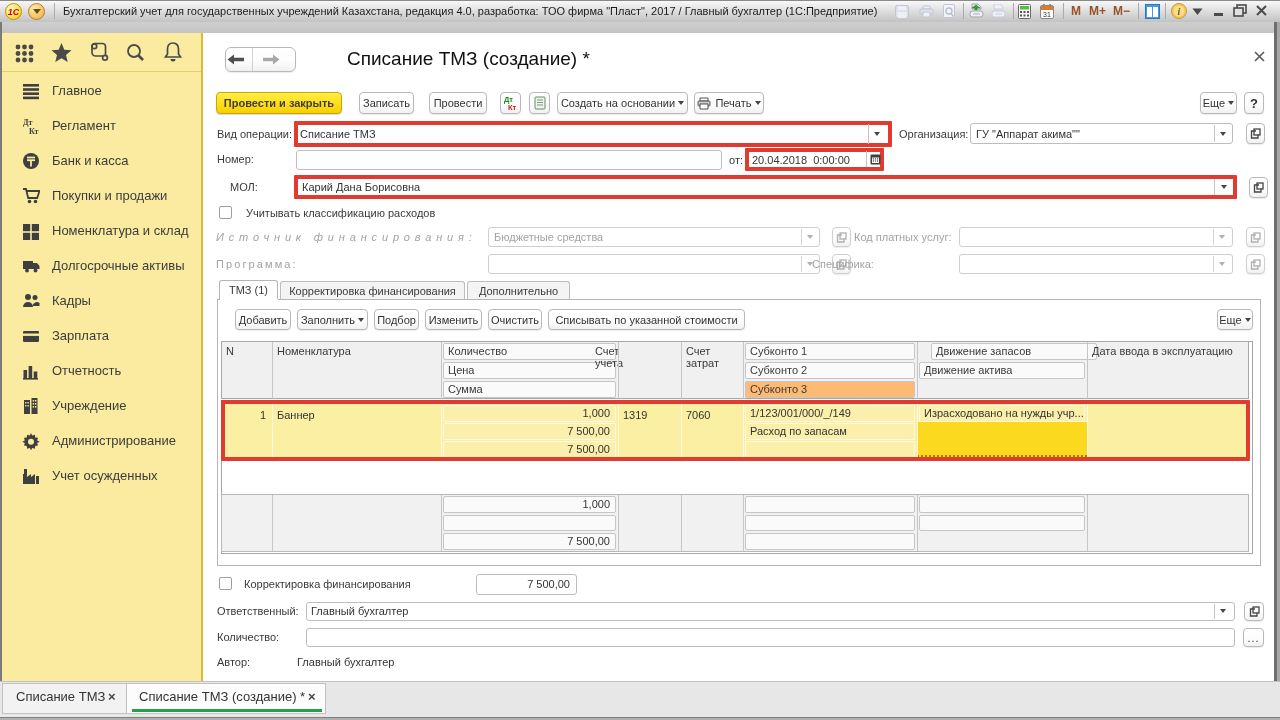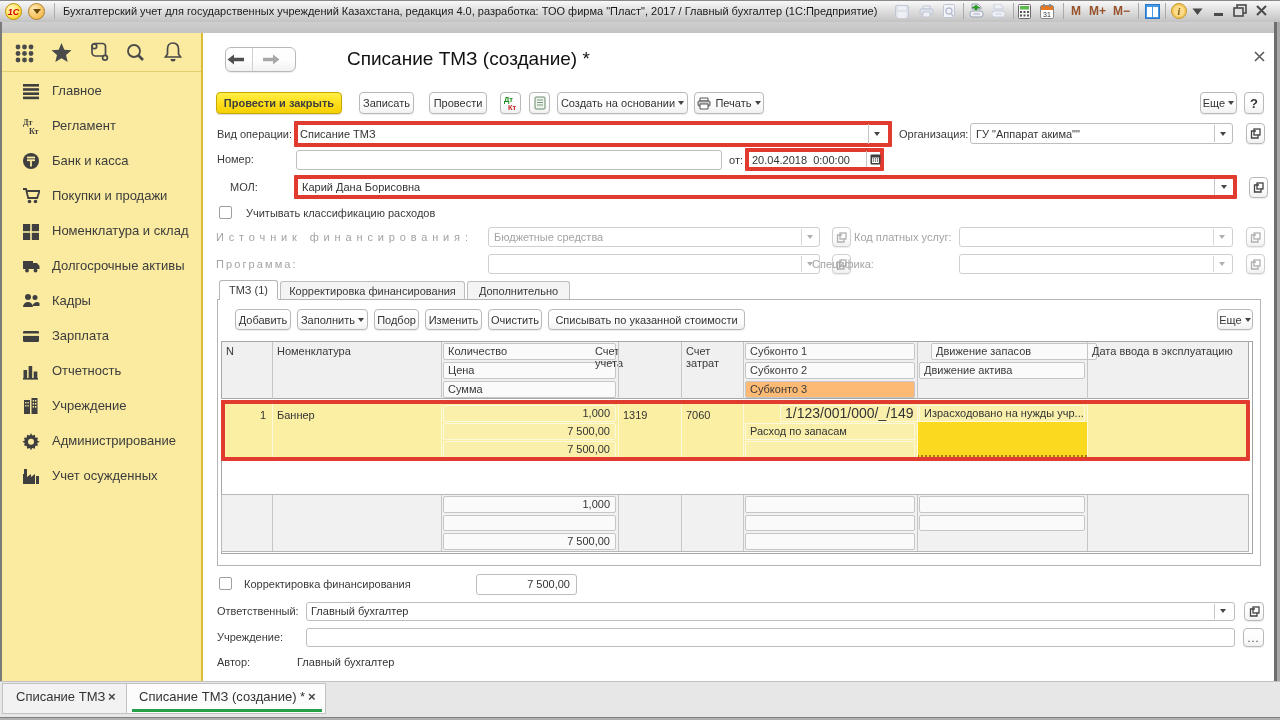--- a/index.html
+++ b/index.html
@@ -337,21 +337,21 @@
 <div class="btn" style="left:1241px;top:177px;width:19px;height:21px;">
     <svg width="11" height="11">
       <rect x="4" y="1" width="6" height="6" fill="none" stroke="#444" stroke-width="1.3"></rect>
       <path d="M6 3 h-4.5 v7 h6.5 v-3.5" fill="none" stroke="#444" stroke-width="1.3"></path>
     </svg>
   </div>
 
 <div class="chk" style="left:219px;top:206px;"></div>
 <div class="lbl" style="left:246px;top:207px;">Учитывать классификацию расходов</div>
 
-<div class="glbl" style="left:216px;top:231px;letter-spacing:4.85px;">Источник финансирования:</div>
+<div class="glbl" style="left:216px;top:231px;letter-spacing:4.85px;font-style:italic;">Источник финансирования:</div>
 <div class="fld" style="left:488px;top:227px;width:332px;height:20px;border-color:#cfcfcf;"></div>
 <div class="glbl" style="left:494px;top:231px;">Бюджетные средства</div>
 <div class="abs" style="left:801px;top:229px;width:1px;height:16px;background:#d6d6d6;"></div>
 <span class="arr abs" style="left:807px;top:235px;border-top-color:#b0b0b0;"></span>
 <div class="btn" style="left:824px;top:227px;width:19px;height:20px;border-color:#cfcfcf;">
     <svg width="11" height="11">
       <rect x="4" y="1" width="6" height="6" fill="none" stroke="#b0b0b0" stroke-width="1.3"></rect>
       <path d="M6 3 h-4.5 v7 h6.5 v-3.5" fill="none" stroke="#b0b0b0" stroke-width="1.3"></path>
     </svg>
   </div>
@@ -422,21 +422,21 @@
     <div class="abs" style="left:441px;top:342px;width:1px;height:57px;background:#c6c6c6;"></div>
     <div class="abs" style="left:618px;top:342px;width:1px;height:57px;background:#c6c6c6;"></div>
     <div class="abs" style="left:681px;top:342px;width:1px;height:57px;background:#c6c6c6;"></div>
     <div class="abs" style="left:743px;top:342px;width:1px;height:57px;background:#c6c6c6;"></div>
     <div class="abs" style="left:917px;top:342px;width:1px;height:57px;background:#c6c6c6;"></div>
     <div class="abs" style="left:1087px;top:342px;width:1px;height:57px;background:#c6c6c6;"></div>
     <div class="abs" style="left:225px;top:404px;width:1021px;height:53px;background:#fbefa4;"></div>
     <div class="abs" style="left:443px;top:405px;width:173px;height:16.5px;background:#faf0ac;border:1px solid #fdf9dd;border-radius:2px;line-height:14.5px;padding-right:5px;font-size:11px;text-align:right;color:#333;">1,000</div>
     <div class="abs" style="left:443px;top:423px;width:173px;height:16.5px;background:#faf0ac;border:1px solid #fdf9dd;border-radius:2px;line-height:14.5px;padding-right:5px;font-size:11px;text-align:right;color:#333;">7 500,00</div>
     <div class="abs" style="left:443px;top:441px;width:173px;height:16.5px;background:#faf0ac;border:1px solid #fdf9dd;border-radius:2px;line-height:14.5px;padding-right:5px;font-size:11px;text-align:right;color:#333;">7 500,00</div>
-    <div class="abs" style="left:780px;top:405px;width:170px;height:16.5px;background:#faf0ac;border:1px solid #fdf9dd;line-height:14.5px;padding-left:4px;font-size:14px;color:#333;">1/123/001/000/_/149</div>
+    <div class="abs" style="left:745px;top:405px;width:170px;height:16.5px;background:#faf0ac;border:1px solid #fdf9dd;line-height:14.5px;padding-left:4px;font-size:11px;color:#333;">1/123/001/000/_/149</div>
     <div class="abs" style="left:745px;top:423px;width:170px;height:16.5px;background:#faf0ac;border:1px solid #fdf9dd;line-height:14.5px;padding-left:4px;font-size:11px;color:#333;">Расход по запасам</div>
     <div class="abs" style="left:745px;top:441px;width:170px;height:16.5px;background:#faf0ac;border:1px solid #fdf9dd;"></div>
     <div class="abs" style="left:919px;top:405px;width:166px;height:16.5px;background:#faf0ac;border:1px solid #fdf9dd;line-height:14.5px;padding-left:4px;font-size:11px;color:#333;white-space:nowrap;overflow:hidden;">Израсходовано на нужды учр...</div>
     <div class="abs" style="left:917px;top:422px;width:170px;height:35px;background:#fbd91e;border-bottom:2px dotted #a08000;"></div>
     <div class="abs" style="left:221px;top:409px;width:45px;text-align:right;font-size:11px;color:#333;">1</div>
     <div class="abs" style="left:277px;top:409px;font-size:11px;color:#333;">Баннер</div>
     <div class="abs" style="left:623px;top:409px;font-size:11px;color:#333;">1319</div>
     <div class="abs" style="left:686px;top:409px;font-size:11px;color:#333;">7060</div>
     <div class="abs" style="left:272px;top:404px;width:1px;height:53px;background:#fdf9dd;"></div>
     <div class="abs" style="left:441px;top:404px;width:1px;height:53px;background:#fdf9dd;"></div>
@@ -477,21 +477,21 @@
 <div class="lbl" style="left:311px;top:605px;color:#333;">Главный бухгалтер</div>
 <div class="abs" style="left:1214px;top:604px;width:1px;height:15px;background:#c4c4c4;"></div>
 <span class="arr abs" style="left:1220px;top:609px;"></span>
 <div class="btn" style="left:1236px;top:602px;width:20px;height:19px;">
     <svg width="11" height="11">
       <rect x="4" y="1" width="6" height="6" fill="none" stroke="#444" stroke-width="1.3"></rect>
       <path d="M6 3 h-4.5 v7 h6.5 v-3.5" fill="none" stroke="#444" stroke-width="1.3"></path>
     </svg>
   </div>
 
-<div class="lbl" style="left:217px;top:631px;">Учреждение:</div>
+<div class="lbl" style="left:217px;top:631px;">Количество:</div>
 <div class="fld" style="left:306px;top:628px;width:929px;height:19px;"></div>
 <div class="btn" style="left:1235px;top:628px;width:21px;height:19px;letter-spacing:1px;">...</div>
 
 <div class="lbl" style="left:217px;top:656px;">Автор:</div>
 <div class="lbl" style="left:297px;top:656px;color:#333;">Главный бухгалтер</div>
 
 <div class="abs" style="left:0;top:681px;width:1280px;height:36px;background:#e7e7e7;border-top:1px solid #c2c2c2;"></div>
 <div class="abs" style="left:2px;top:683px;width:125px;height:31px;background:#f2f2f2;border:1px solid #c2c2c2;"></div>
 <div class="abs lbl" style="left:16px;top:689px;font-size:13px;color:#333;">Списание ТМЗ</div>
 <div class="abs lbl" style="left:108px;top:689px;font-size:13px;font-weight:bold;color:#444;">×</div>

